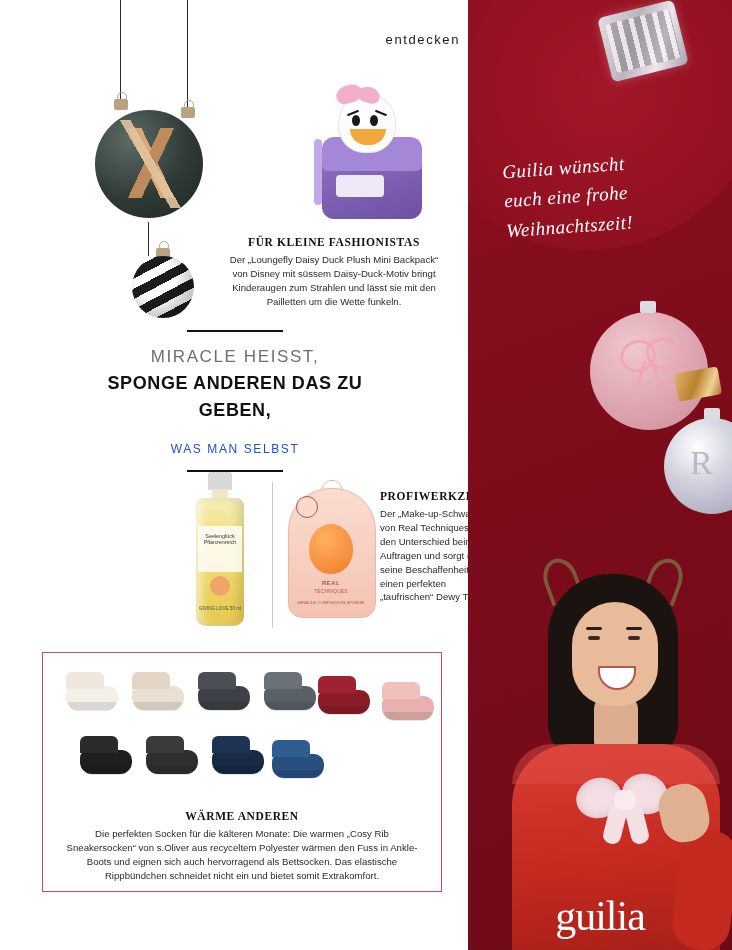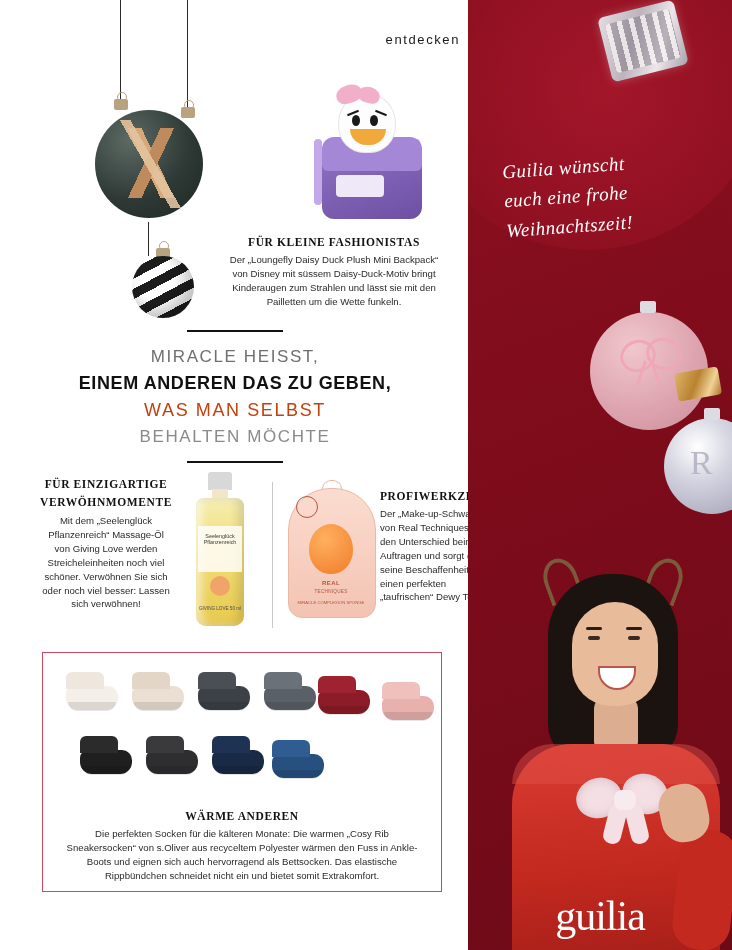--- a/index.html
+++ b/index.html
@@ -82,21 +82,21 @@
     font-weight:bold;font-size:11.5px;letter-spacing:.6px;color:#111;margin-bottom:5px;
   }
   .cap-text{font-size:9.6px;line-height:1.45;color:#2a2a2a;text-align:center;}
 
   
   .quote{position:absolute;left:70px;top:330px;width:330px;text-align:center;}
   .quote .rule{width:96px;height:2px;background:#111;margin:0 auto 12px;}
   .quote .rule.bottom{margin:12px auto 0;}
   .q1{font-size:17px;letter-spacing:1.6px;color:#6f6f6f;line-height:1.5;}
   .q2{font-size:18px;letter-spacing:.6px;color:#111;font-weight:bold;line-height:1.5;}
-  .q3{font-size:18px;letter-spacing:1.6px;color:#c2410c;line-height:1.5;}
+  .q3{font-size:12px;letter-spacing:1.6px;color:#1d4ed8;line-height:1.5;margin-top:16px;}
   .q4{font-size:17px;letter-spacing:1.6px;color:#8a8a8a;line-height:1.5;}
 
   
   .mid-row{position:absolute;left:40px;top:478px;width:400px;height:160px;}
 
   .mid-left{position:absolute;left:0;top:0;width:132px;text-align:center;}
   .mid-left .cap-title{margin-bottom:6px;}
 
   .bottle{position:absolute;left:152px;top:-6px;width:56px;height:160px;}
   .bt-cap{position:absolute;left:16px;top:0;width:24px;height:18px;background:#d8d8d8;border-radius:3px 3px 1px 1px;}
@@ -240,33 +240,27 @@
     </div>
 
     <div class="cap-block1">
       <div class="cap-title">FÜR KLEINE FASHIONISTAS</div>
       <div class="cap-text">Der „Loungefly Daisy Duck Plush Mini Backpack“ von Disney mit süssem Daisy-Duck-Motiv bringt Kinderaugen zum Strahlen und lässt sie mit den Pailletten um die Wette funkeln.</div>
     </div>
 
     <div class="quote">
       <div class="rule"></div>
       <div class="q1">MIRACLE HEISST,</div>
-      <div class="q2">EINEM ANDEREN DAS ZU GEBEN,</div>
+      <div class="q2">SPONGE ANDEREN DAS ZU GEBEN,</div>
       <div class="q3">WAS MAN SELBST</div>
-      <div class="q4">BEHALTEN MÖCHTE</div>
       <div class="rule bottom"></div>
     </div>
 
     <div class="mid-row">
 
-      <div class="mid-left">
-        <div class="cap-title">FÜR EINZIGARTIGE</div>
-        <div class="cap-title">VERWÖHNMOMENTE</div>
-        <div class="cap-text">Mit dem „Seelenglück Pflanzenreich“ Massage-Öl von Giving Love werden Streicheleinheiten noch viel schöner. Verwöhnen Sie sich oder noch viel besser: Lassen sich verwöhnen!</div>
-      </div>
 
       <div class="bottle">
         <div class="bt-cap"></div>
         <div class="bt-neck"></div>
         <div class="bt-body"></div>
         <div class="bt-label">
           <div class="l1">Seelenglück</div>
           <div class="l2">Pflanzenreich</div>
         </div>
         <div class="bt-dot"></div>

